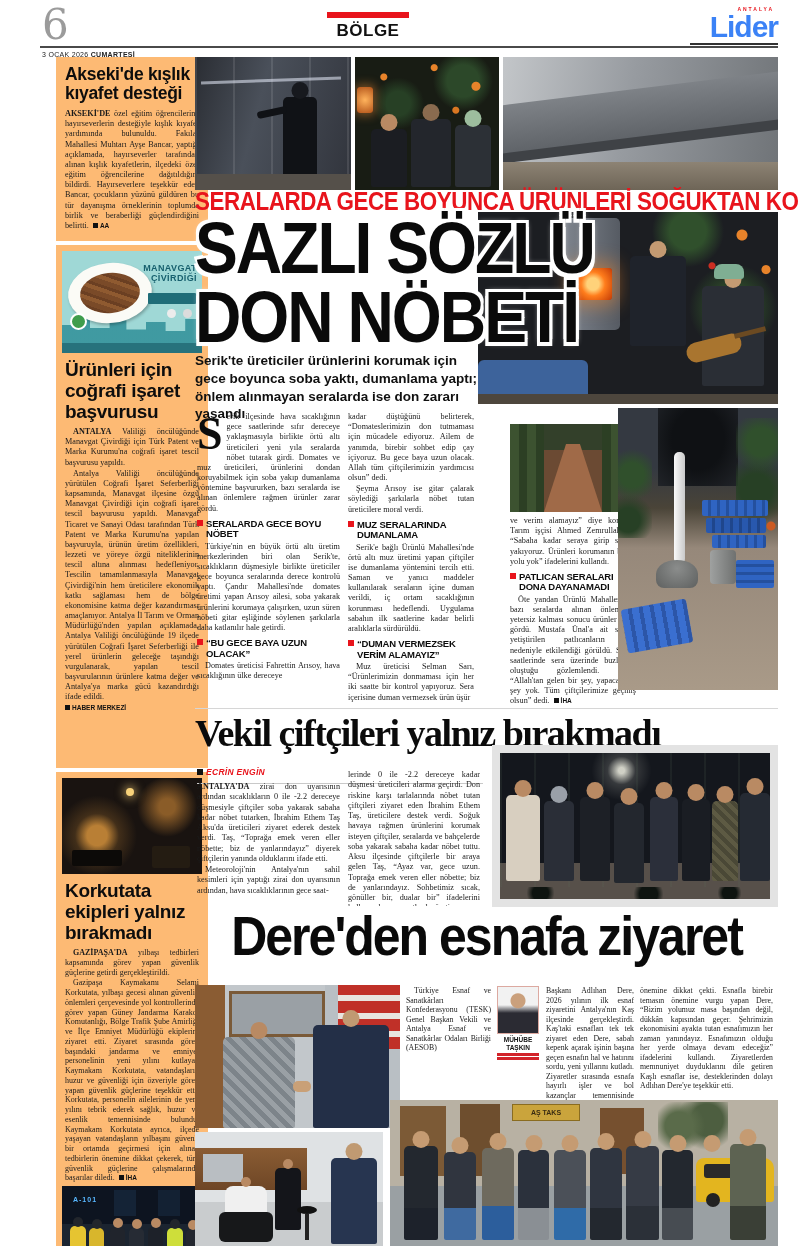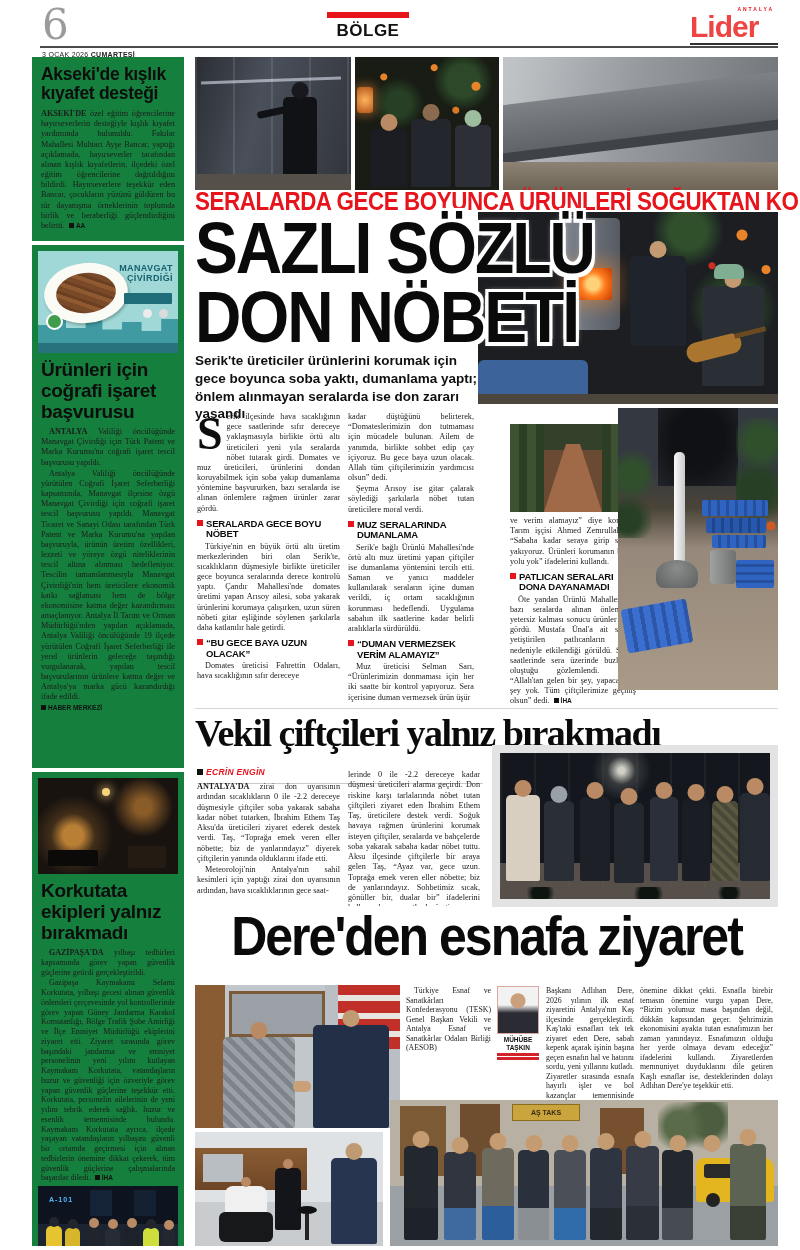--- a/index.html
+++ b/index.html
@@ -9,24 +9,24 @@
   
   .pgnum{left:42px;top:4px;font:300 42px/42px "DejaVu Serif",serif;color:#9b9b9b;}
   .hrule{left:40px;top:46px;width:738px;height:2px;background:#4a4a4a;}
   .dateline{left:42px;top:51px;font:7px "Liberation Sans",sans-serif;color:#222;letter-spacing:.3px;}
   .dateline b{font-weight:bold;}
   .secbar{left:327px;top:12px;width:82px;height:6px;background:#e8141c;}
   .sectitle{left:287px;top:20px;width:162px;text-align:center;
             font:bold 17px/22px "Liberation Sans",sans-serif;color:#111;letter-spacing:.5px;}
   .brandwrap{left:690px;top:6px;width:88px;}
   .brandtop{display:block;text-align:right;font:bold 5px "Liberation Sans",sans-serif;color:#e8141c;letter-spacing:2px;padding-right:4px;}
-  .brand{display:block;font:bold 30px/30px "Liberation Sans",sans-serif;color:#ef4444;letter-spacing:-1px;}
+  .brand{display:block;text-align:right;font:bold 30px/30px "Liberation Sans",sans-serif;color:#3b82f6;letter-spacing:-1px;}
   .brandrule{left:690px;top:43px;width:88px;height:2px;background:#333;}
   
-  .panel{left:32px;width:152px;background:#15803d;box-sizing:border-box;padding:8px 9px;overflow:hidden;}
+  .panel{left:56px;width:152px;background:#fdba74;box-sizing:border-box;padding:8px 9px;overflow:hidden;}
   .p1{top:57px;height:184px;}
   .p2{top:245px;height:523px;padding:6px;}
   .p3{top:772px;height:474px;padding:6px;}
   .lhead{font:bold 17.5px/19px "Liberation Sans",sans-serif;color:#0d0d0d;letter-spacing:-.3px;margin:0 0 6px;}
   .lhead2{font:bold 19px/21px "Liberation Sans",sans-serif;color:#0d0d0d;letter-spacing:-.3px;margin:6px 3px 5px;}
   .lbody{font:8.2px/1.24 "Liberation Serif",serif;text-align:justify;color:#1b1b1b;}
   .p2 .lbody,.p3 .lbody{margin:0 3px;}
   .lbody .lead{font-weight:bold;}
   .indent{text-indent:8px;margin:0;}
   .srcrow{display:inline;white-space:nowrap;}
@@ -201,25 +201,25 @@
     <p class="bp noind"><span class="dropcap">S</span><span>erik ilçesinde hava sıcaklığının gece saatlerinde sıfır dereceye yaklaşmasıyla birlikte örtü altı üreticileri yeni yıla seralarda nöbet tutarak girdi. Domates ve muz üreticileri, ürünlerini dondan koruyabilmek için soba yakıp dumanlama yöntemine başvururken, bazı seralarda ise alınan önlemlere rağmen ürünler zarar gördü.</span></p>
     <div class="subhead">
         <span class="rs"></span>
         <span>SERALARDA GECE BOYU NÖBET</span>
       </div>
     <p class="bp">Türkiye'nin en büyük örtü altı üretim merkezlerinden biri olan Serik'te, sıcaklıkların düşmesiyle birlikte üreticiler gece boyunca seralarında derece kontrolü yaptı. Çandır Mahallesi'nde domates üretimi yapan Arısoy ailesi, soba yakarak ürünlerini korumaya çalışırken, uzun süren nöbeti gitar eşliğinde söylenen şarkılarla daha katlanılır hale getirdi.</p>
     <div class="subhead">
         <span class="rs"></span>
         <span>“BU GECE BAYA UZUN OLACAK”</span>
       </div>
-    <p class="bp">Domates üreticisi Fahrettin Odaları, hava sıcaklığının sıfır dereceye</p>
+    <p class="bp">Domates üreticisi Fahrettin Arısoy, hava sıcaklığının ülke dereceye</p>
   </div>
 
   <div class="bodycol c2">
-    <p class="bp noind">kadar düştüğünü belirterek, “Domateslerimizin don tutmaması için mücadele bulunan. Ailem de yanımda, birlikte sohbet edip çay içiyoruz. Bu gece baya uzun olacak. Allah tüm çiftçilerimizin yardımcısı olsun” dedi.</p>
+    <p class="bp noind">kadar düştüğünü belirterek, “Domateslerimizin don tutmaması için mücadele ediyoruz. Ailem de yanımda, birebir sohbet edip çay içiyoruz. Bu gece baya uzun olacak. Allah tüm çiftçilerimizin yardımcısı olsun” dedi.</p>
     <p class="bp">Şeyma Arısoy ise gitar çalarak söylediği şarkılarla nöbet tutan üreticilere moral verdi.</p>
     <div class="subhead">
         <span class="rs"></span>
         <span>MUZ SERALARINDA DUMANLAMA</span>
       </div>
     <p class="bp">Serik'e bağlı Ürünlü Mahallesi'nde örtü altı muz üretimi yapan çiftçiler ise dumanlama yöntemini tercih etti. Saman ve yanıcı maddeler kullanılarak seraların içine duman verildi, iç ortam sıcaklığının korunması hedeflendi. Uygulama sabahın ilk saatlerine kadar belirli aralıklarla sürdürüldü.</p>
     <div class="subhead">
         <span class="rs"></span>
         <span>“DUMAN VERMEZSEK VERİM ALAMAYIZ”</span>
       </div>

